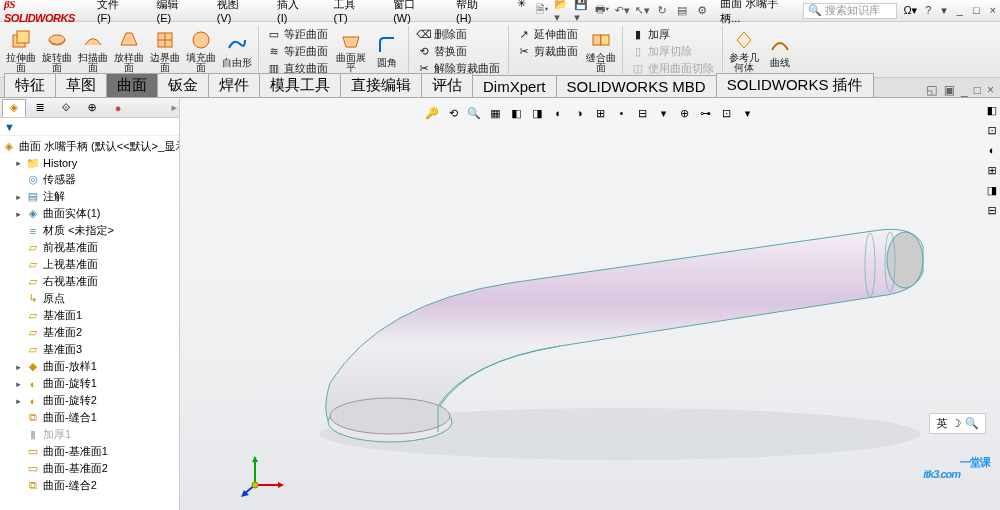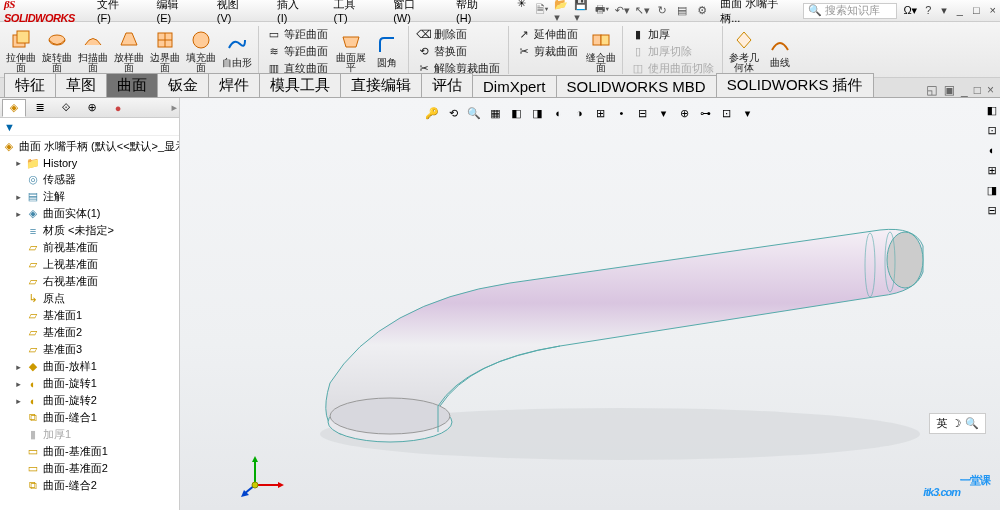--- a/index.html
+++ b/index.html
@@ -51,21 +51,21 @@
 .view-toolbar { position:absolute; top:4px; left:50%; transform:translateX(-50%); display:flex; gap:3px; background:rgba(255,255,255,0); padding:2px; }
 .vt-ico { width:18px; height:18px; display:flex; align-items:center; justify-content:center; }
 
 
 .model { position:absolute; top:80px; left:60px; width:720px; height:300px; }
 
 
 .triad { position:absolute; bottom:10px; left:60px; }
 
 
-.watermark { position:absolute; bottom:6px; right:10px; font-size:32px; font-weight:800; font-style:italic; color:#2196f3; letter-spacing:-1px; }
+.watermark { position:absolute; bottom:24px; right:10px; font-size:32px; font-weight:800; font-style:italic; color:#2196f3; letter-spacing:-1px; }
 .watermark .dot { color:#ff9800; }
 .watermark .sub { font-size:11px; color:#2196f3; vertical-align:super; font-weight:600; font-style:normal; }
 
 
 .ime { position:absolute; bottom:76px; right:14px; display:flex; align-items:center; gap:4px; border:1px solid #ccc; background:#fff; padding:2px 6px; }
 
 
 .rtoolbar { position:absolute; right:0; top:100px; width:18px; display:flex; flex-direction:column; gap:4px; padding:2px; }
 .rtoolbar div{ width:16px; height:16px; display:flex; align-items:center; justify-content:center; }
 

